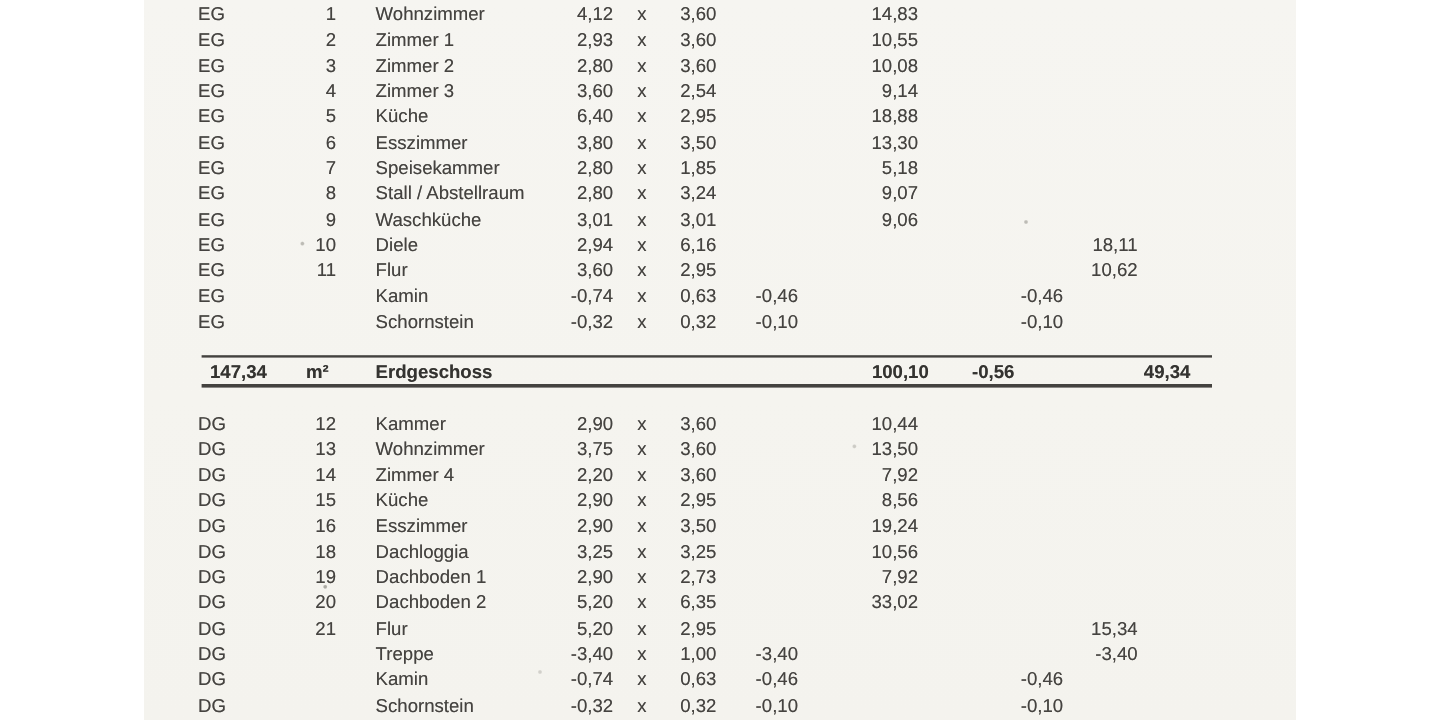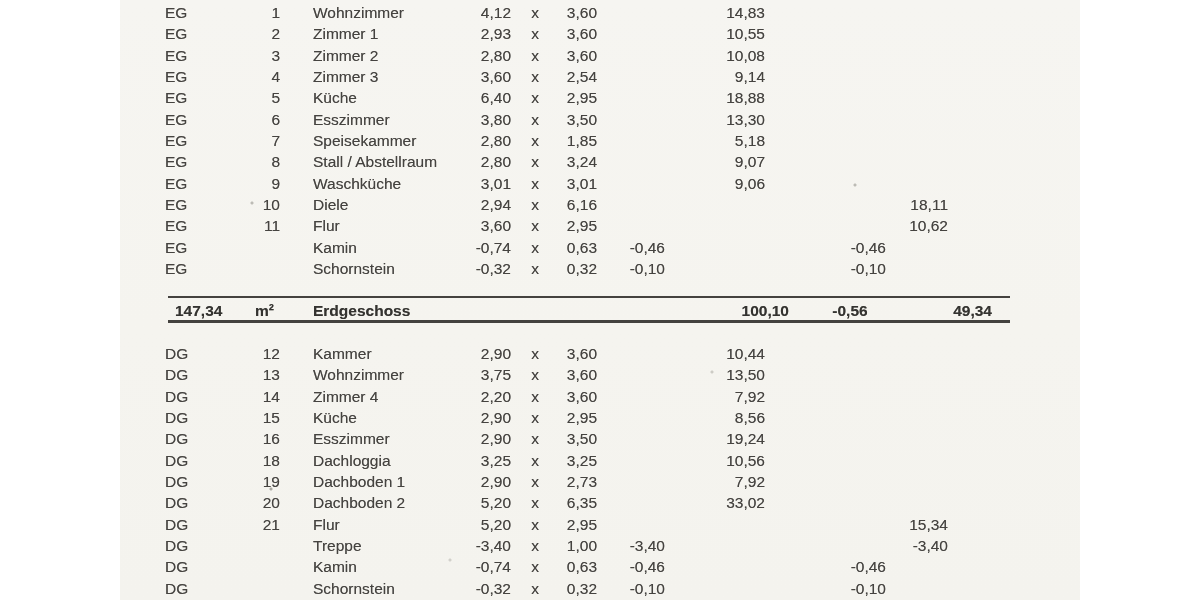--- a/index.html
+++ b/index.html
@@ -65,22 +65,22 @@
     border-bottom: 3px solid #44423f;
     font-size: 15.5px;
     line-height: 19px;
     font-weight: bold;
     color: #343330;
   }
   .summary .cell { position: absolute; white-space: pre; }
   .s-total { left: 7px; text-align: right; }
   .s-unit  { left: 87px; }
   .s-label { left: 145px; }
-  .s-cb    { left: 519px; width: 102px; text-align: right; }
-  .s-cc    { left: 642px; width: 80px;  text-align: center; }
+  .s-cb    { left: 504px; width: 102px; text-align: right; }
+  .s-cc    { left: 642px; width: 80px;  text-align: left; }
   .s-cd    { left: 744px; width: 80px;  text-align: right; }
 </style>
 </head>
 <body>
 
 <div class="sheet">
 
   <div class="rows" id="eg-rows">
       <div class="row">
     <span class="cell c-floor">EG</span>

